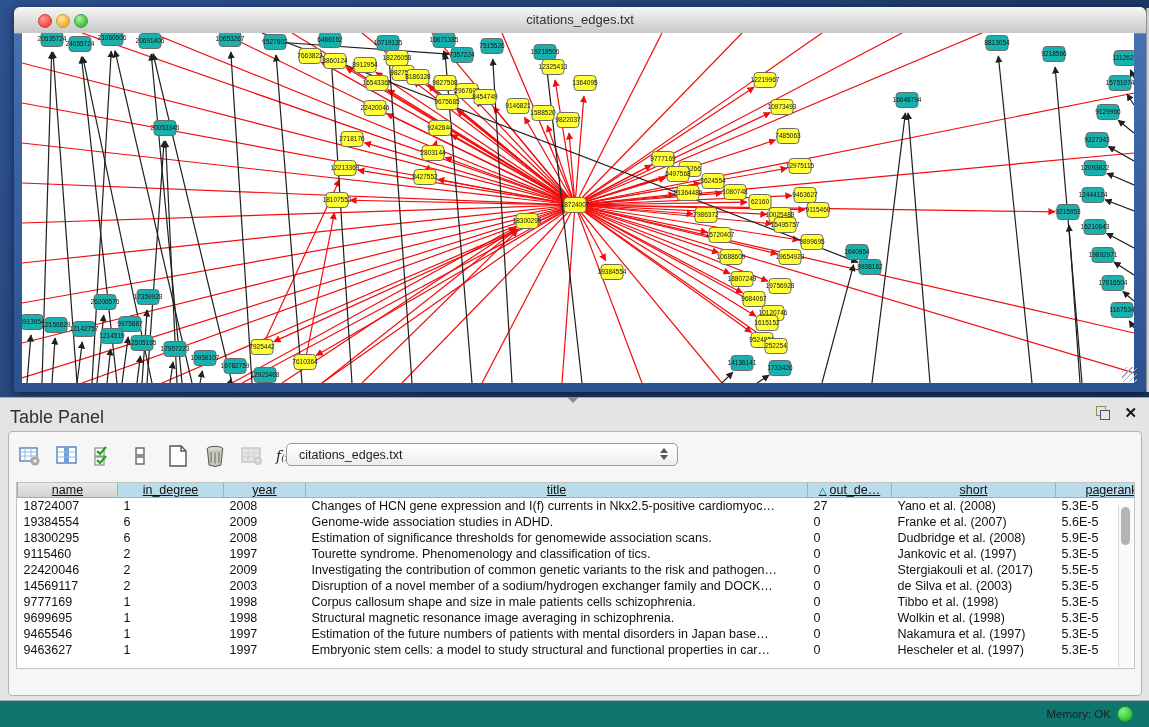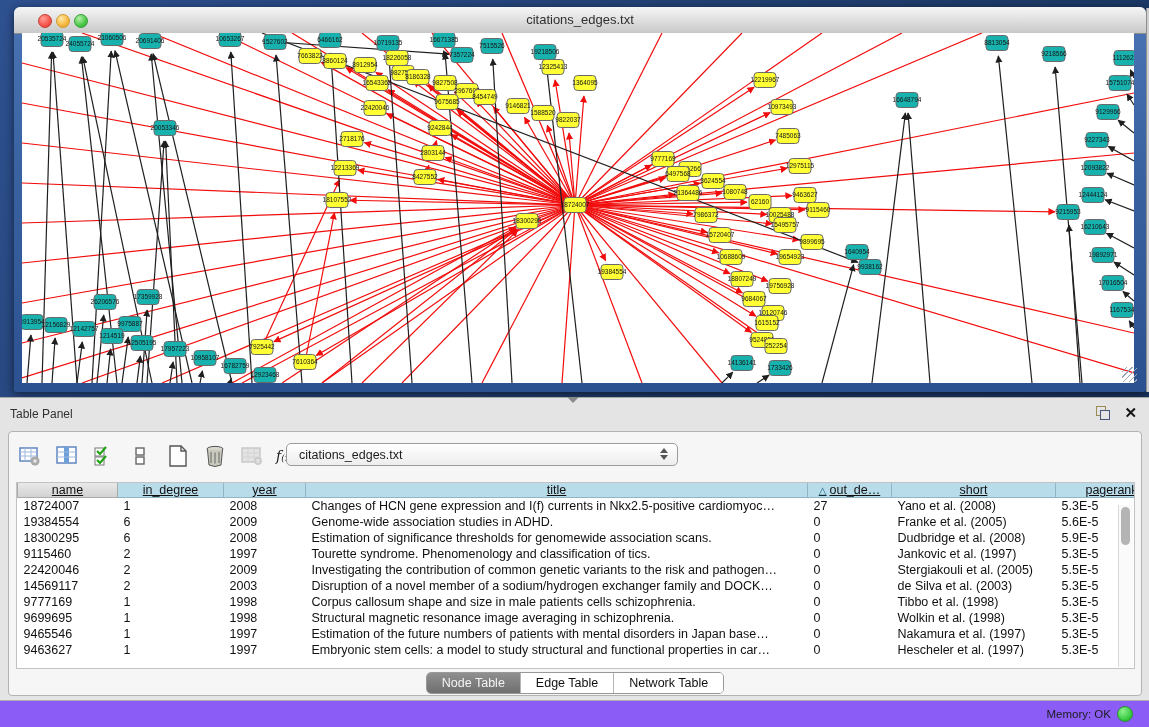--- a/index.html
+++ b/index.html
@@ -28,21 +28,21 @@
     background:#ffffff;overflow:hidden;}
   .net-canvas svg{display:block;}
   .resize-grip{position:absolute;right:9px;bottom:10px;width:15px;height:15px;
     background:repeating-linear-gradient(135deg,transparent 0 3px,#9aa6b8 3px 4px);}
   .right-sliver{position:absolute;left:1146px;top:8px;width:3px;height:384px;background:#cfcfcf;border-left:1px solid #8f8f8f;}
   
   .table-panel{position:absolute;left:0;top:397px;width:1149px;height:303px;
     background:#e4e4e4;border-top:1px solid #a8a8a8;}
   .splitter-grip{position:absolute;left:567px;top:-1px;width:0;height:0;
     border-left:6px solid transparent;border-right:6px solid transparent;border-top:6px solid #8a8a8a;}
-  .panel-title{position:absolute;left:10px;top:9px;font-size:12px;color:#303030;}
+  .panel-title{position:absolute;left:10px;top:9px;font-size:18px;color:#303030;}
   .panel-icons{position:absolute;right:12px;top:8px;display:flex;gap:14px;align-items:center;}
   .float-icon{width:14px;height:14px;position:relative;}
   .float-icon .sq1{position:absolute;left:0;top:0;width:8px;height:8px;border:1.5px solid #9c8a55;}
   .float-icon .sq2{position:absolute;right:0;bottom:0;width:8px;height:8px;border:1.5px solid #47557a;background:#e4e4e4;}
   .close-icon{font-size:15px;font-weight:bold;color:#141414;line-height:14px;cursor:default;}
   .panel-card{position:absolute;left:8px;top:33px;width:1132px;height:263px;
     background:#f6f6f6;border:1px solid #b3b3b3;border-radius:4px;}
   
   .tp-toolbar{position:absolute;left:8px;top:8px;height:32px;display:flex;align-items:center;gap:11px;}
   .tb-btn{width:26px;height:26px;display:flex;align-items:center;justify-content:center;background:transparent;border:0;padding:0;}
@@ -69,21 +69,21 @@
   .vscroll{position:absolute;right:1px;top:22px;bottom:1px;width:14px;background:#fafafa;border-left:1px solid #d8d8d8;}
   .vthumb{position:absolute;left:2px;top:2px;width:9px;height:38px;border-radius:5px;background:#b4b4b4;}
   
   .tab-strip{position:absolute;left:0;right:0;top:240px;display:flex;justify-content:center;}
   .seg{display:flex;border:1px solid #989898;border-radius:5px;overflow:hidden;background:#ffffff;height:20px;}
   .seg button{border:0;margin:0;padding:0 15px;font-size:12.5px;background:#ffffff;color:#111;
     border-right:1px solid #b5b5b5;font-family:"Liberation Sans",sans-serif;}
   .seg button:last-child{border-right:0;}
   .seg button.active{background:linear-gradient(180deg,#8f8f8f,#6f6f6f);color:#f4f4f4;}
   
-  .footer{position:absolute;left:0;top:700px;width:1149px;height:27px;background:#8b5cf6;border-top:1px solid #aeaeae;}
+  .footer{position:absolute;left:0;top:700px;width:1149px;height:27px;background:#0f766e;border-top:1px solid #aeaeae;}
   .mem-label{position:absolute;right:38px;top:7px;font-size:11.5px;color:#1c1c1c;}
   .mem-dot{position:absolute;right:16px;top:5px;width:14px;height:14px;border-radius:50%;
     background:radial-gradient(circle at 35% 30%,#8df08a,#35c93f 65%,#23962e);border:1px solid #2a8f33;}
 </style>
 </head>
 <body>
 
 <div class="net-window">
   <div class="titlebar">
     <span class="traffic t-red"></span>
@@ -746,21 +746,21 @@
               <td>27</td>
               <td>Yano et al. (2008)</td>
               <td>5.3E-5</td>
             </tr>
             <tr>
               <td>19384554</td>
               <td>6</td>
               <td>2009</td>
               <td>Genome-wide association studies in ADHD.</td>
               <td>0</td>
-              <td>Franke et al. (2005)</td>
+              <td>Franke et al. (2007)</td>
               <td>5.6E-5</td>
             </tr>
             <tr>
               <td>18300295</td>
               <td>6</td>
               <td>2008</td>
               <td>Estimation of significance thresholds for genomewide association scans.</td>
               <td>0</td>
               <td>Dudbridge et al. (2008)</td>
               <td>5.9E-5</td>
@@ -773,21 +773,21 @@
               <td>0</td>
               <td>Jankovic et al. (1997)</td>
               <td>5.3E-5</td>
             </tr>
             <tr>
               <td>22420046</td>
               <td>2</td>
               <td>2009</td>
               <td>Investigating the contribution of common genetic variants to the risk and pathogen…</td>
               <td>0</td>
-              <td>Stergiakouli et al. (2005)</td>
+              <td>Stergiakouli et al. (2017)</td>
               <td>5.5E-5</td>
             </tr>
             <tr>
               <td>14569117</td>
               <td>2</td>
               <td>2003</td>
               <td>Disruption of a novel member of a sodium/hydrogen exchanger family and DOCK…</td>
               <td>0</td>
               <td>de Silva et al. (2003)</td>
               <td>5.3E-5</td>
@@ -828,26 +828,19 @@
               <td>Hescheler et al. (1997)</td>
               <td>5.3E-5</td>
             </tr>
           </tbody>
       </table>
       <div class="vscroll">
           <div class="vthumb"></div>
         </div>
     </div>
 
-    <div class="tab-strip">
-      <div class="seg">
-        <button class="active">Node Table</button>
-        <button>Edge Table</button>
-        <button>Network Table</button>
-      </div>
-    </div>
   </div>
 </div>
 
 <div class="footer">
   <span class="mem-label">Memory: OK</span>
   <span class="mem-dot"></span>
 </div>
 
 </body></html>

